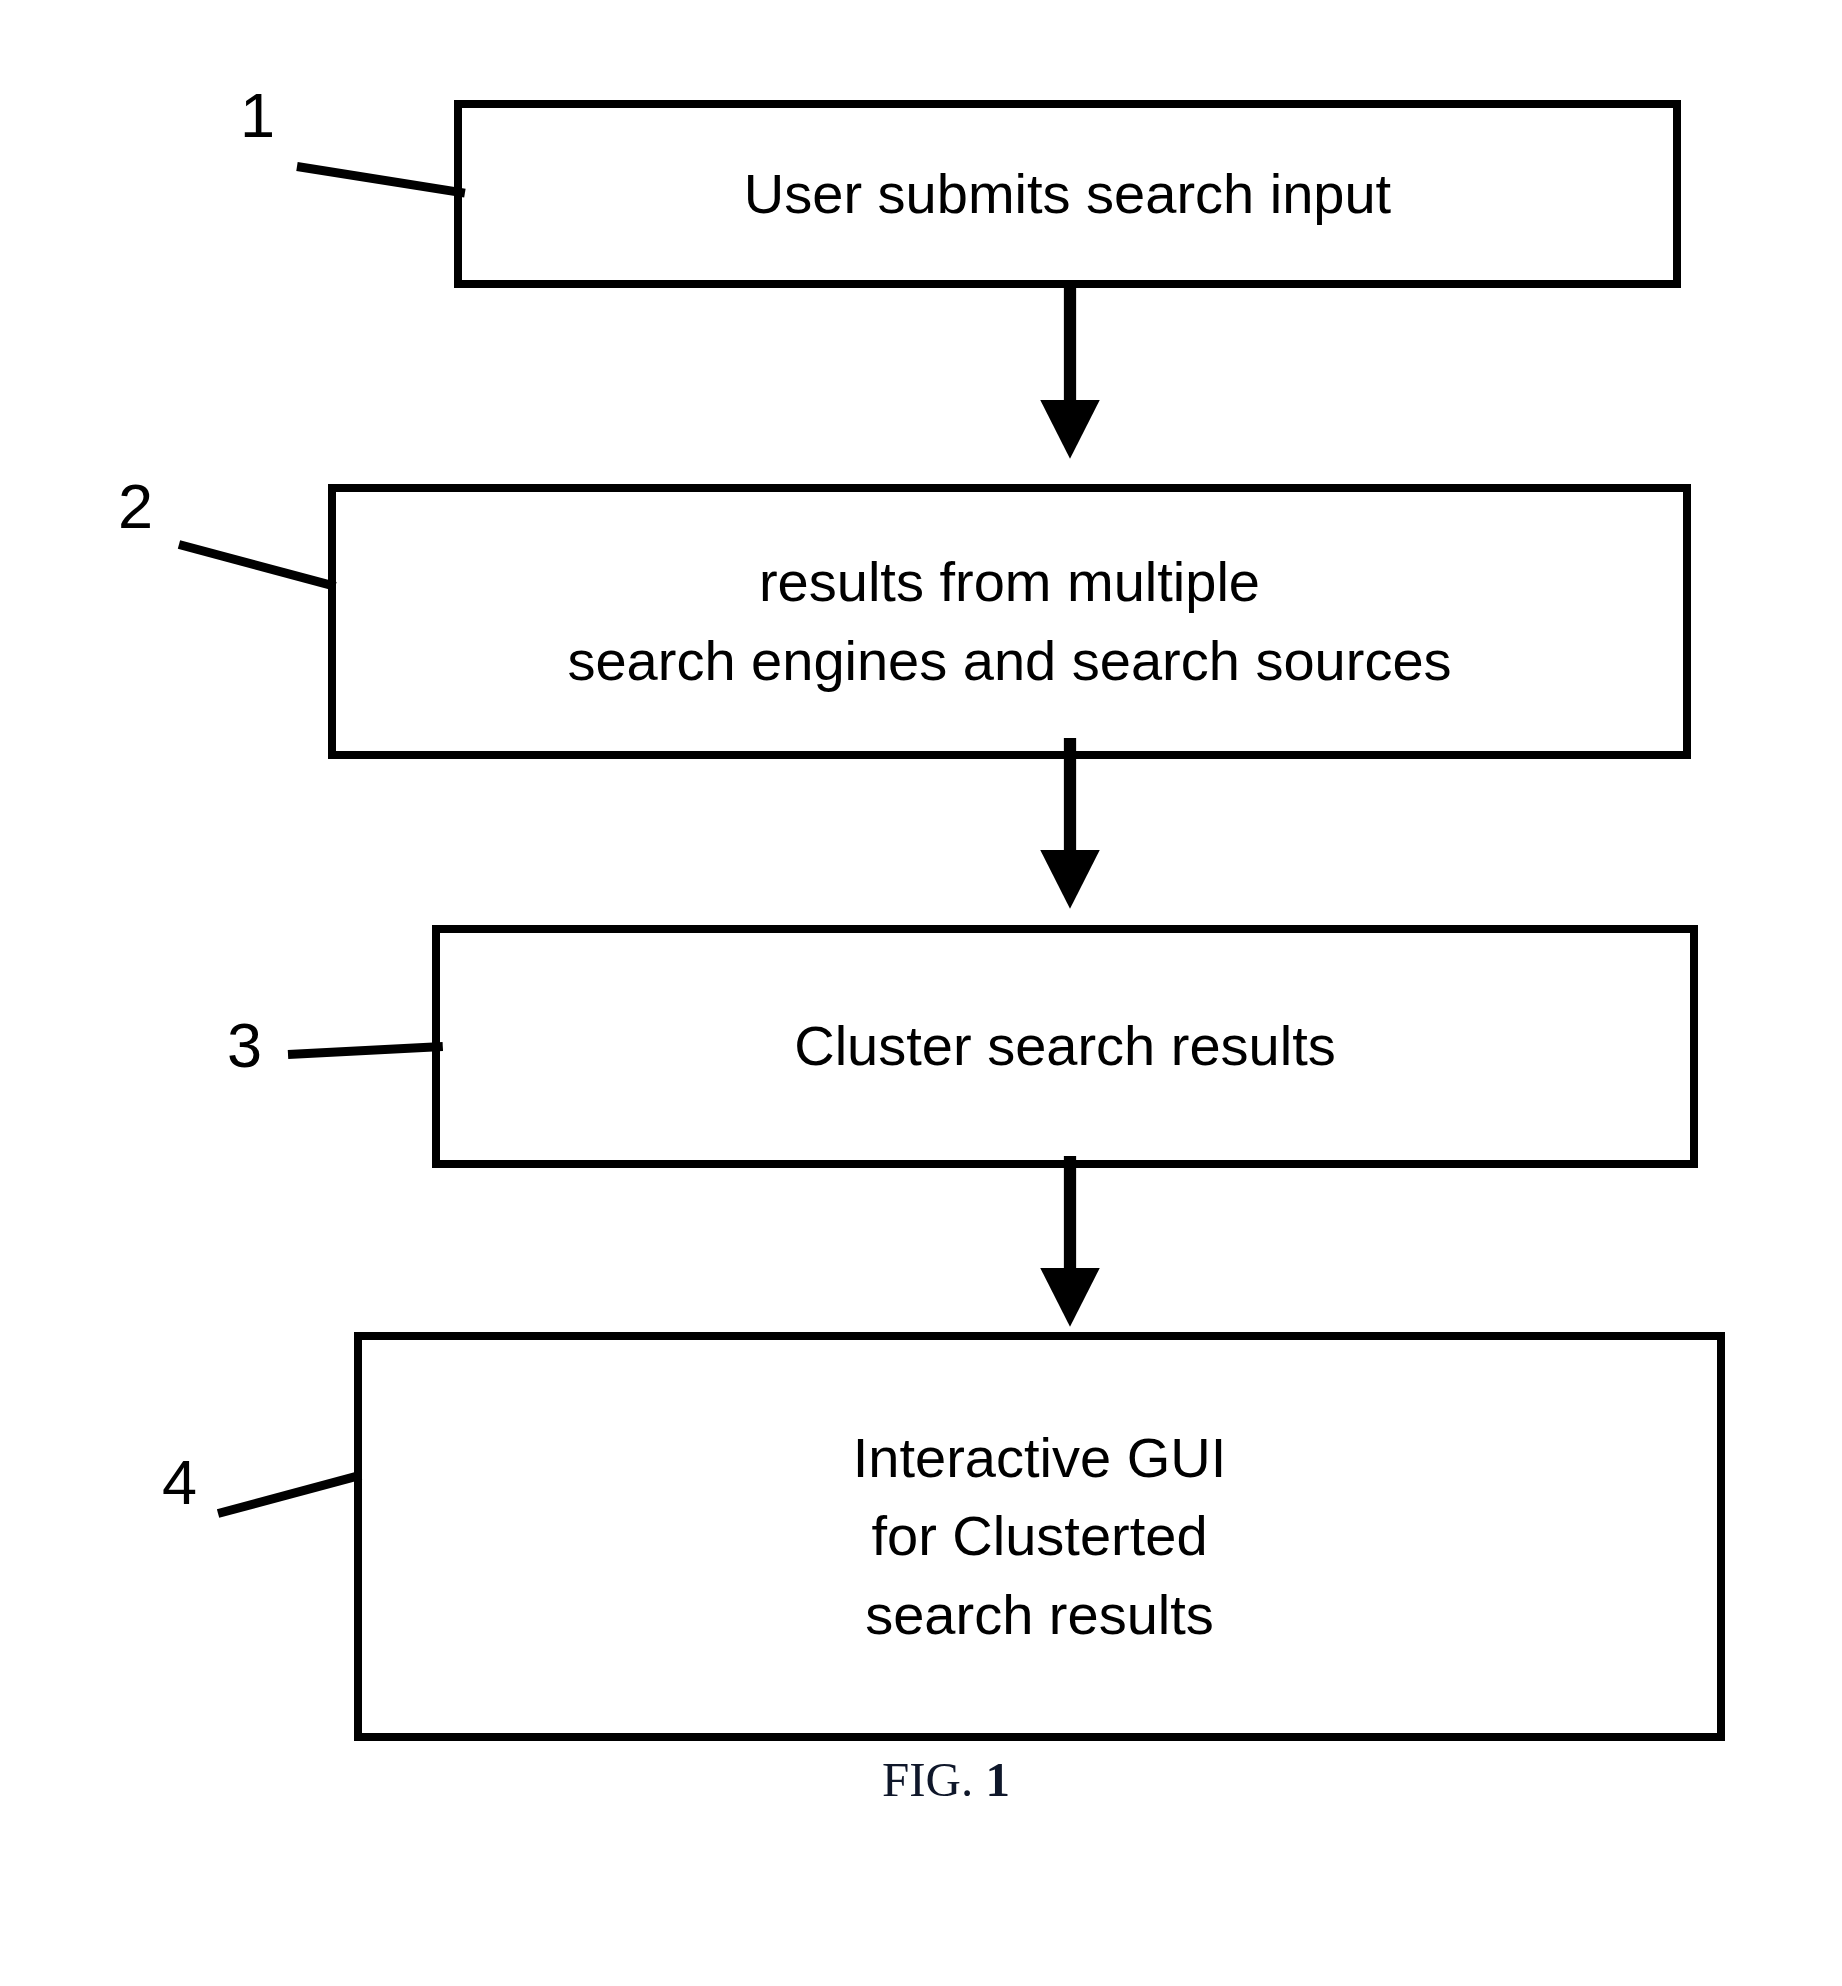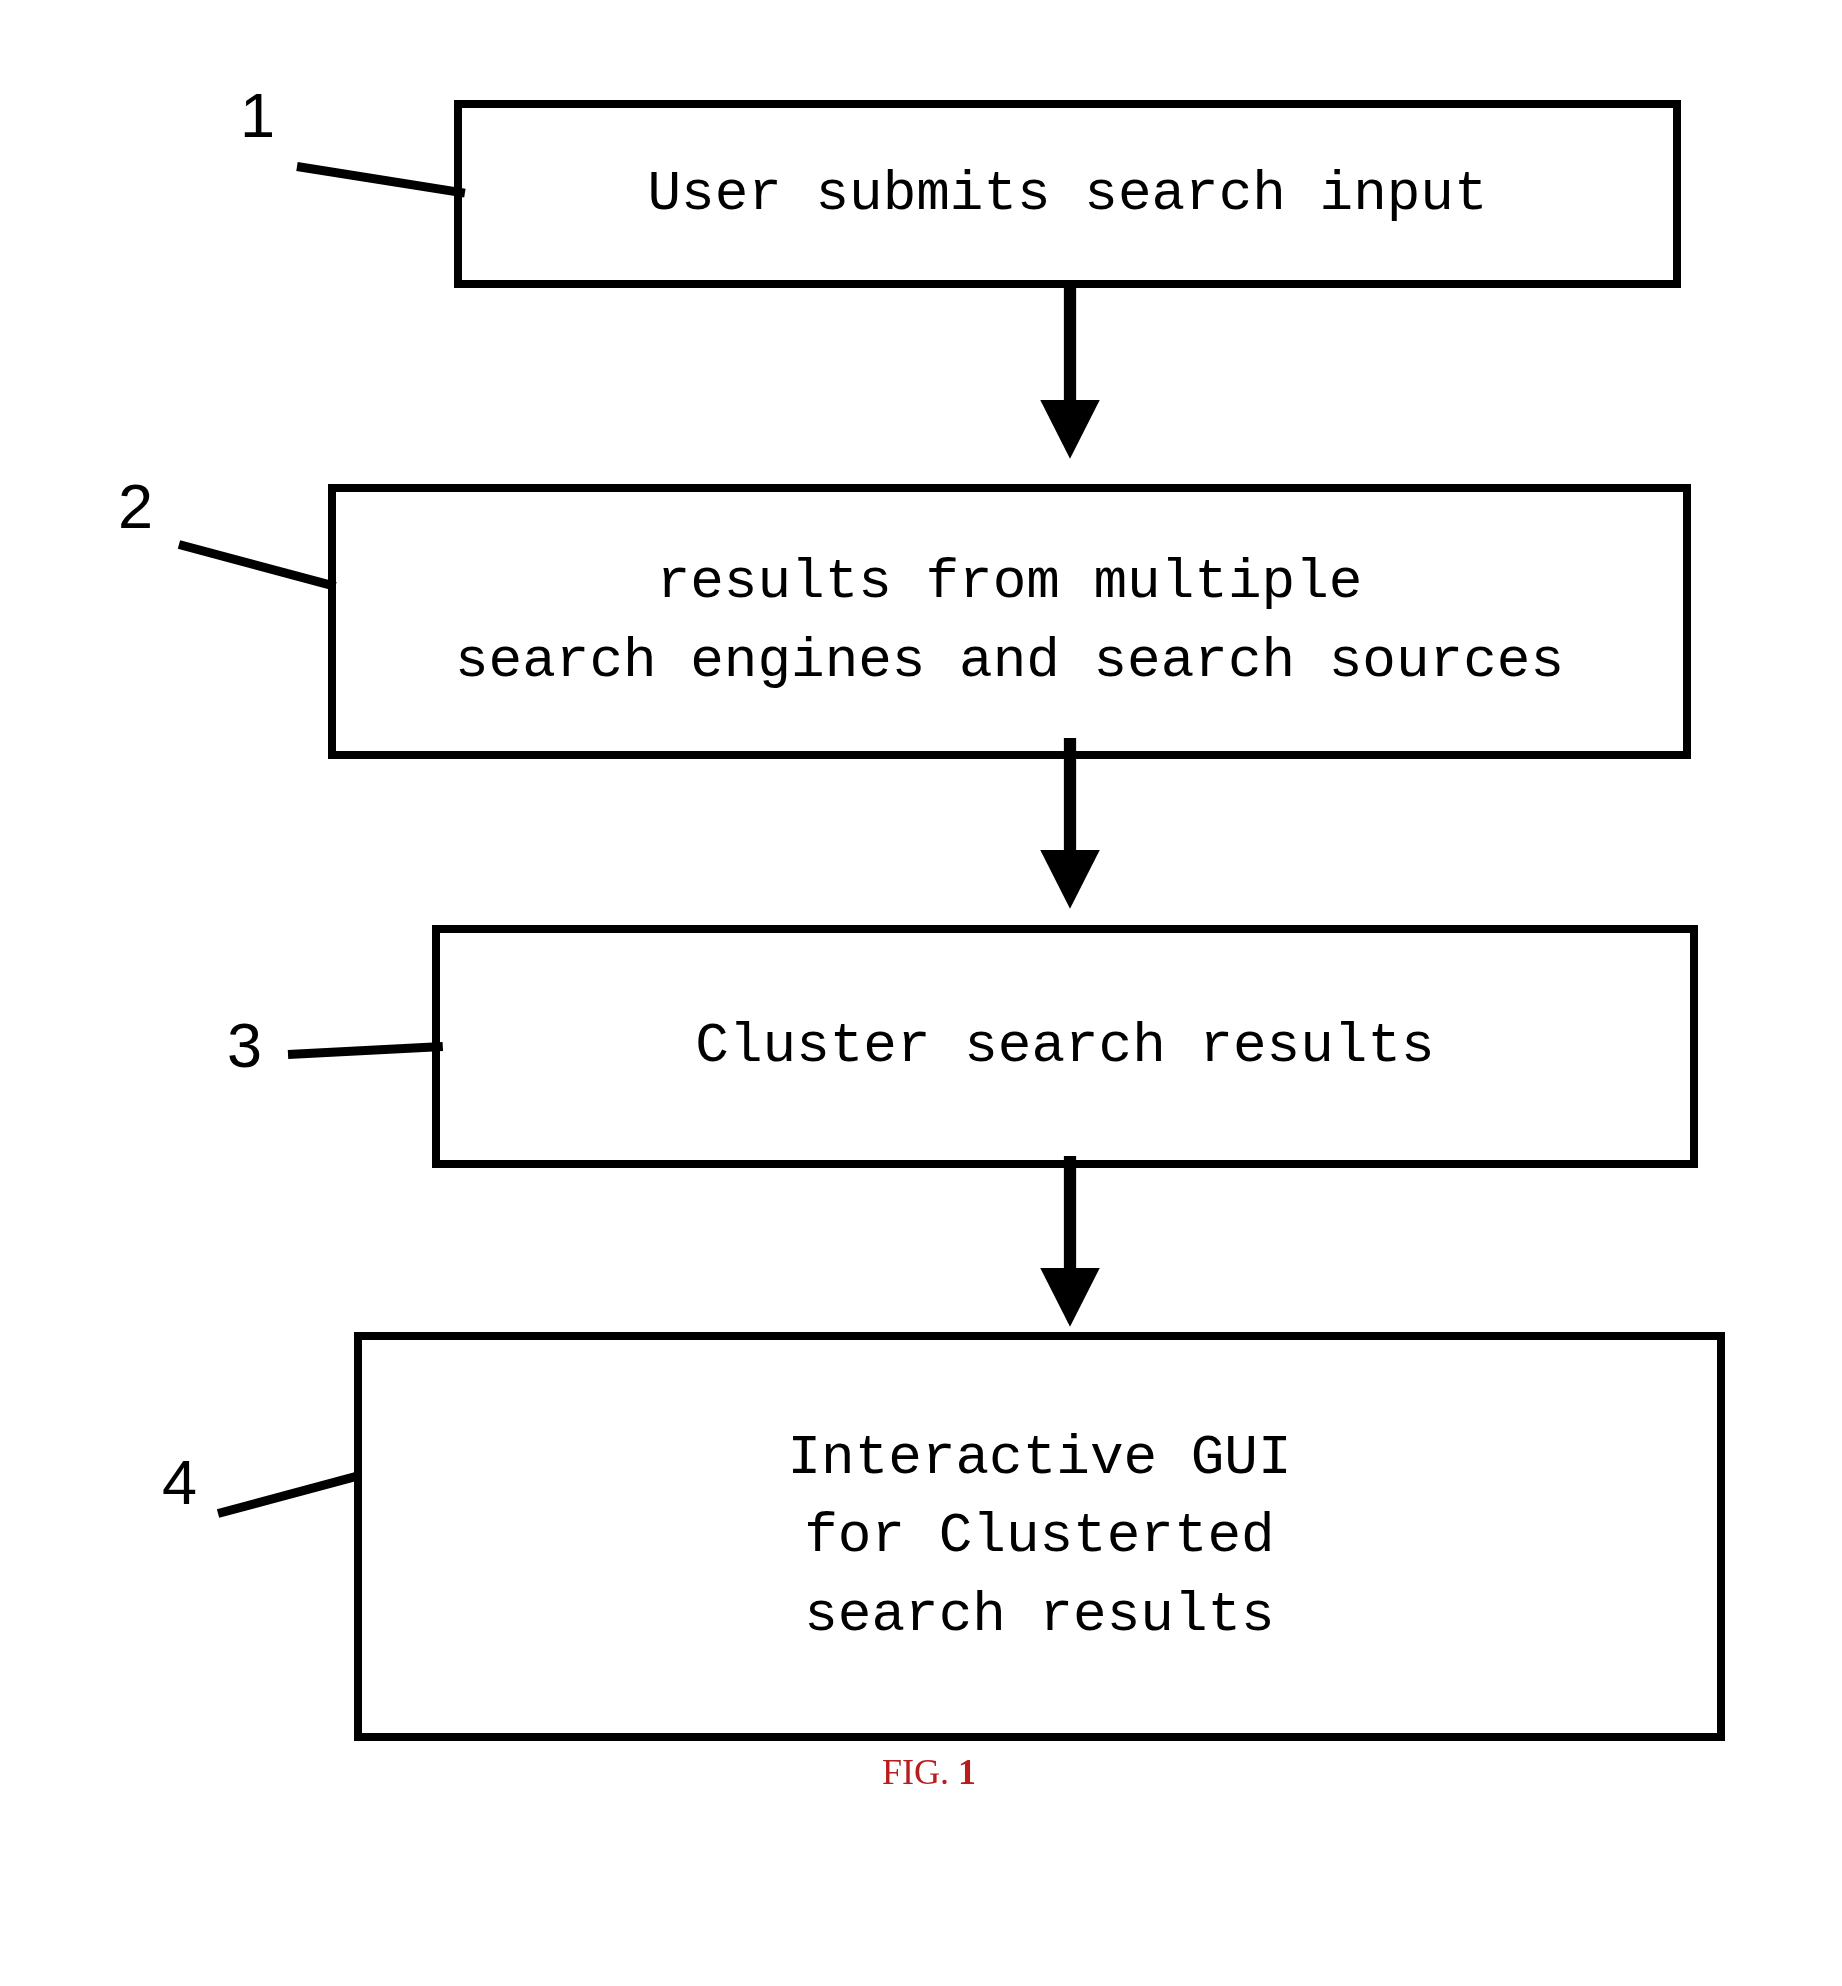--- a/index.html
+++ b/index.html
@@ -20,21 +20,20 @@
       height: 100%;
     }
     .box {
       position: absolute;
       border: 8.7px solid #000;
       background: #fff;
       display: flex;
       align-items: center;
       justify-content: center;
       text-align: center;
-      font-family: Liberation Mono, monospace;
     }
     .box-text {
       font-size: 56px;
       line-height: 1.4;
       color: #000;
       font-weight: normal;
     }
     .label-num {
       position: absolute;
       font-size: 63px;
@@ -45,22 +44,22 @@
       position: absolute;
       background: #000;
       height: 8.7px;
       transform-origin: left center;
     }
     .arrow-svg {
       position: absolute;
     }
     .figcap {
       position: absolute;
-      font-size: 36px;
-      color: #b91c1c;
+      font-size: 49px;
+      color: #0f172a;
       white-space: nowrap;
     }
     .figcap .figprefix {
       font-family: "Times New Roman", Times, serif;
     }
     .figcap .fignum {
       font-family: "Times New Roman", Times, serif;
       font-weight: bold;
     }
   </style>

